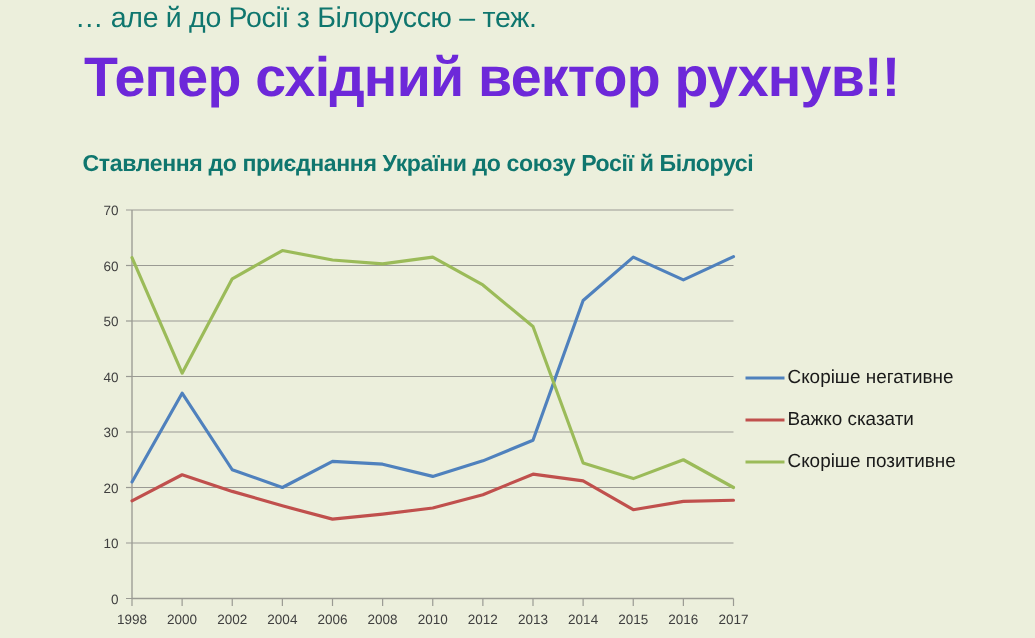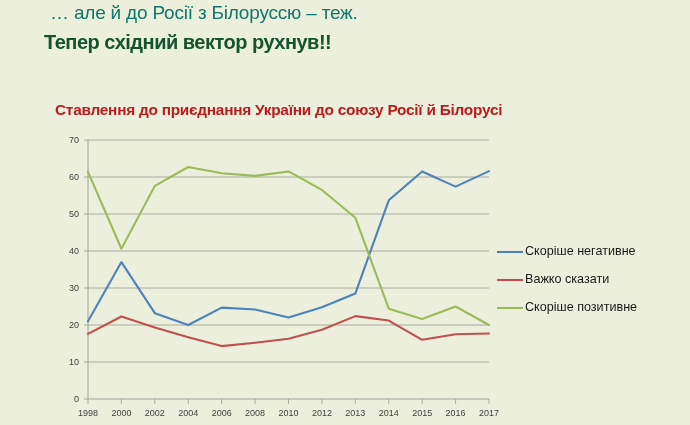--- a/index.html
+++ b/index.html
@@ -24,35 +24,35 @@
     left: 50px;
     top: 2px;
     font-size: 19px;
     color: #0f766e;
     letter-spacing: -0.2px;
     font-weight: 400;
     white-space: nowrap;
   }
   .headline {
     position: absolute;
-    left: 44px;
+    left: 56px;
     top: 31px;
-    font-size: 20px;
+    font-size: 37px;
     font-weight: 700;
-    color: #14532d;
+    color: #6d28d9;
     letter-spacing: -0.5px;
     white-space: nowrap;
   }
   .chart-title {
     position: absolute;
     left: 55px;
     top: 101px;
     font-size: 15.4px;
     font-weight: 700;
-    color: #b91c1c;
+    color: #0f766e;
     letter-spacing: -0.25px;
     white-space: nowrap;
   }
   .chart-wrap {
     position: absolute;
     left: 0;
     top: 130px;
     width: 690px;
     height: 295px;
   }

